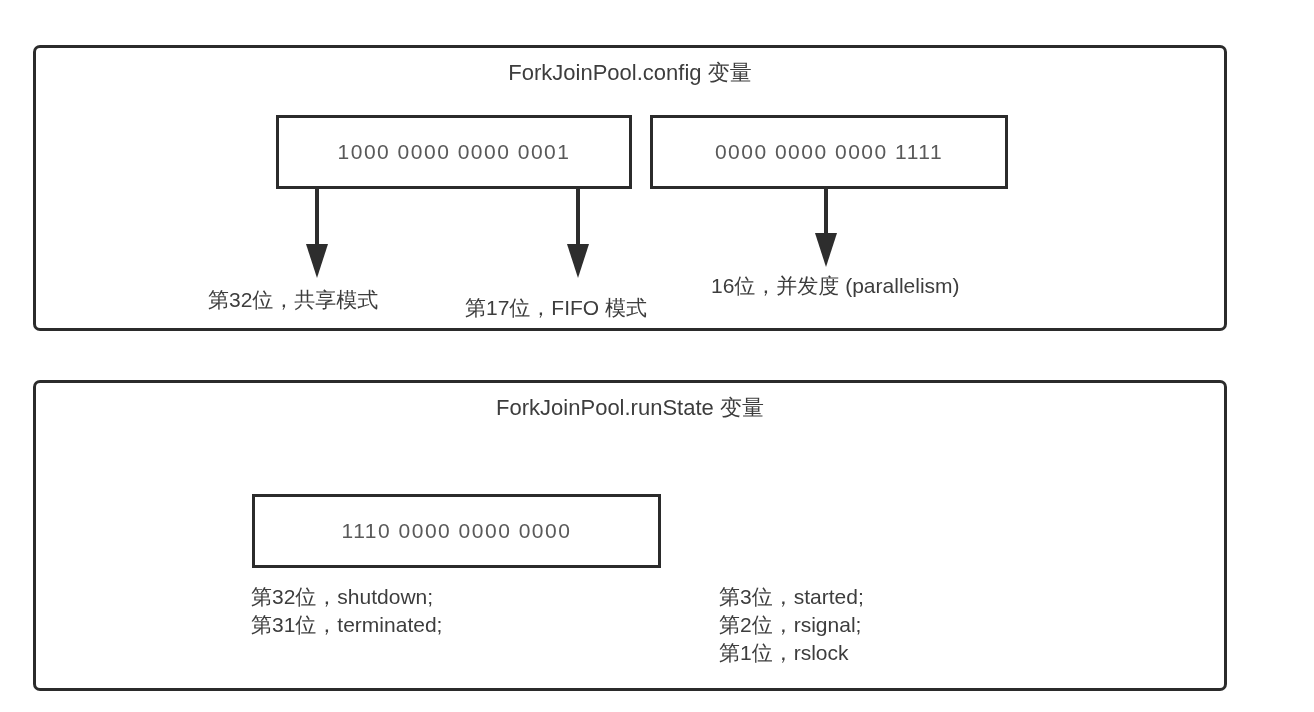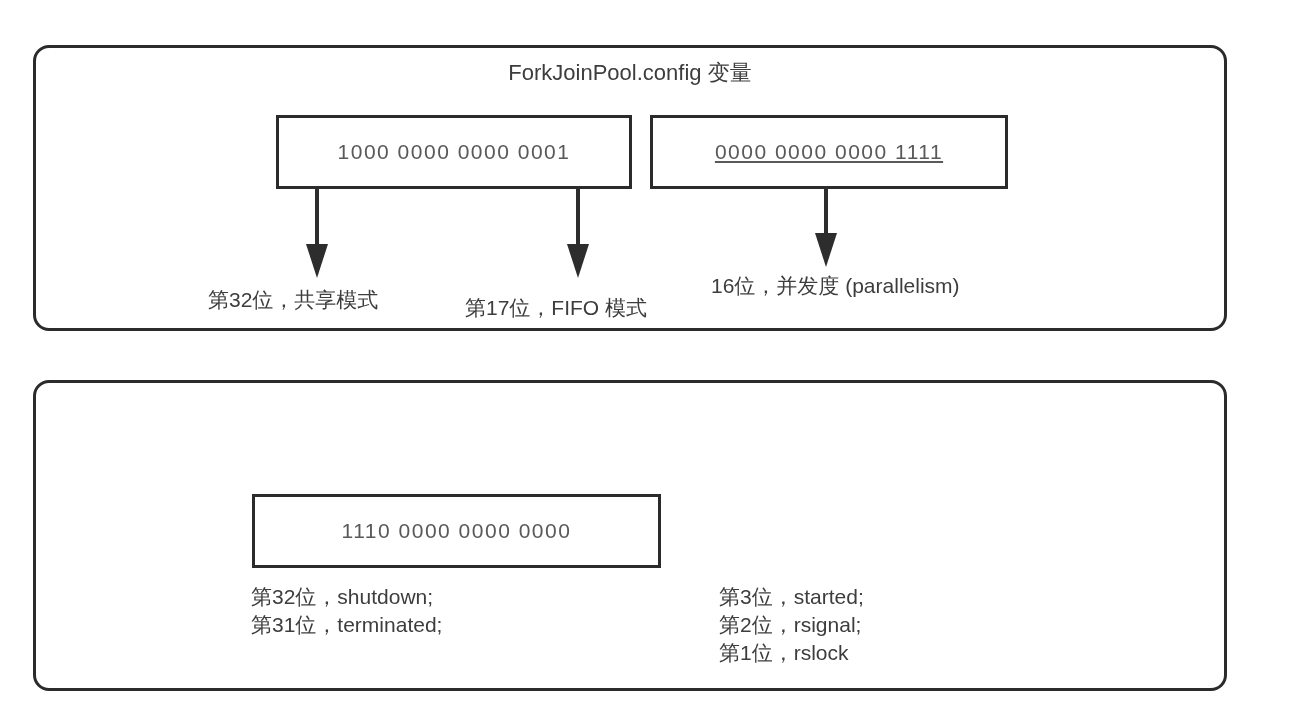--- a/index.html
+++ b/index.html
@@ -7,21 +7,21 @@
     position: relative;
     width: 1314px;
     height: 712px;
     background: #ffffff;
     font-family: "Liberation Sans", sans-serif;
     overflow: hidden;
   }
   .outer-box {
     position: absolute;
     border: 3px solid #2b2b2b;
-    border-radius: 16px;
+    border-radius: 7px;
     background: #ffffff;
     box-sizing: border-box;
   }
   .config-section  { left: 33px; top: 45px;  width: 1194px; height: 286px; }
   .runstate-section{ left: 33px; top: 380px; width: 1194px; height: 311px; }
   .section-title {
     position: absolute;
     left: 0; right: 0;
     top: 10px;
     text-align: center;
@@ -36,21 +36,21 @@
     background: #ffffff;
     display: flex;
     align-items: center;
     justify-content: center;
     font-size: 21px;
     color: #595959;
     letter-spacing: 1.5px;
     white-space: nowrap;
   }
   .bin-config-high { left: 240px; top: 67px;  width: 356px; height: 74px; }
-  .bin-config-low  { left: 614px; top: 67px;  width: 358px; height: 74px; text-decoration: underline; }
+  .bin-config-low  { left: 614px; top: 67px;  width: 358px; height: 74px; }
   .bin-run-high    { left: 216px; top: 111px; width: 409px; height: 74px; }
   .bin-run-low     { left: 632px; top: 111px; width: 409px; height: 74px; }
   .diagram-label {
     position: absolute;
     font-size: 21px;
     color: #3d3d3d;
     white-space: nowrap;
   }
   .label-bit32 { left: 172px; top: 238px; }
   .label-bit17 { left: 429px; top: 240px; margin-top: 6px; }
@@ -99,20 +99,21 @@
       <line x1="578" y1="186" x2="578" y2="247" stroke="#2d2d2d" stroke-width="4"></line>
       <polygon points="567,244 589,244 578,278" fill="#2d2d2d"></polygon>
     </g>
     <g>
       <line x1="826" y1="186" x2="826" y2="236" stroke="#2d2d2d" stroke-width="4"></line>
       <polygon points="815,233 837,233 826,267" fill="#2d2d2d"></polygon>
     </g>
   </svg>
 
   <section class="outer-box runstate-section">
+    <div class="section-title">ForkJoinPool.runState 变量</div>
 
     <div class="bin-box bin-run-high">
       <span>1110 0000 0000 0000</span>
     </div>
 
     <div class="label-col col-high">
       <div>第32位，shutdown;</div>
       <div>第31位，terminated;</div>
     </div>
 

